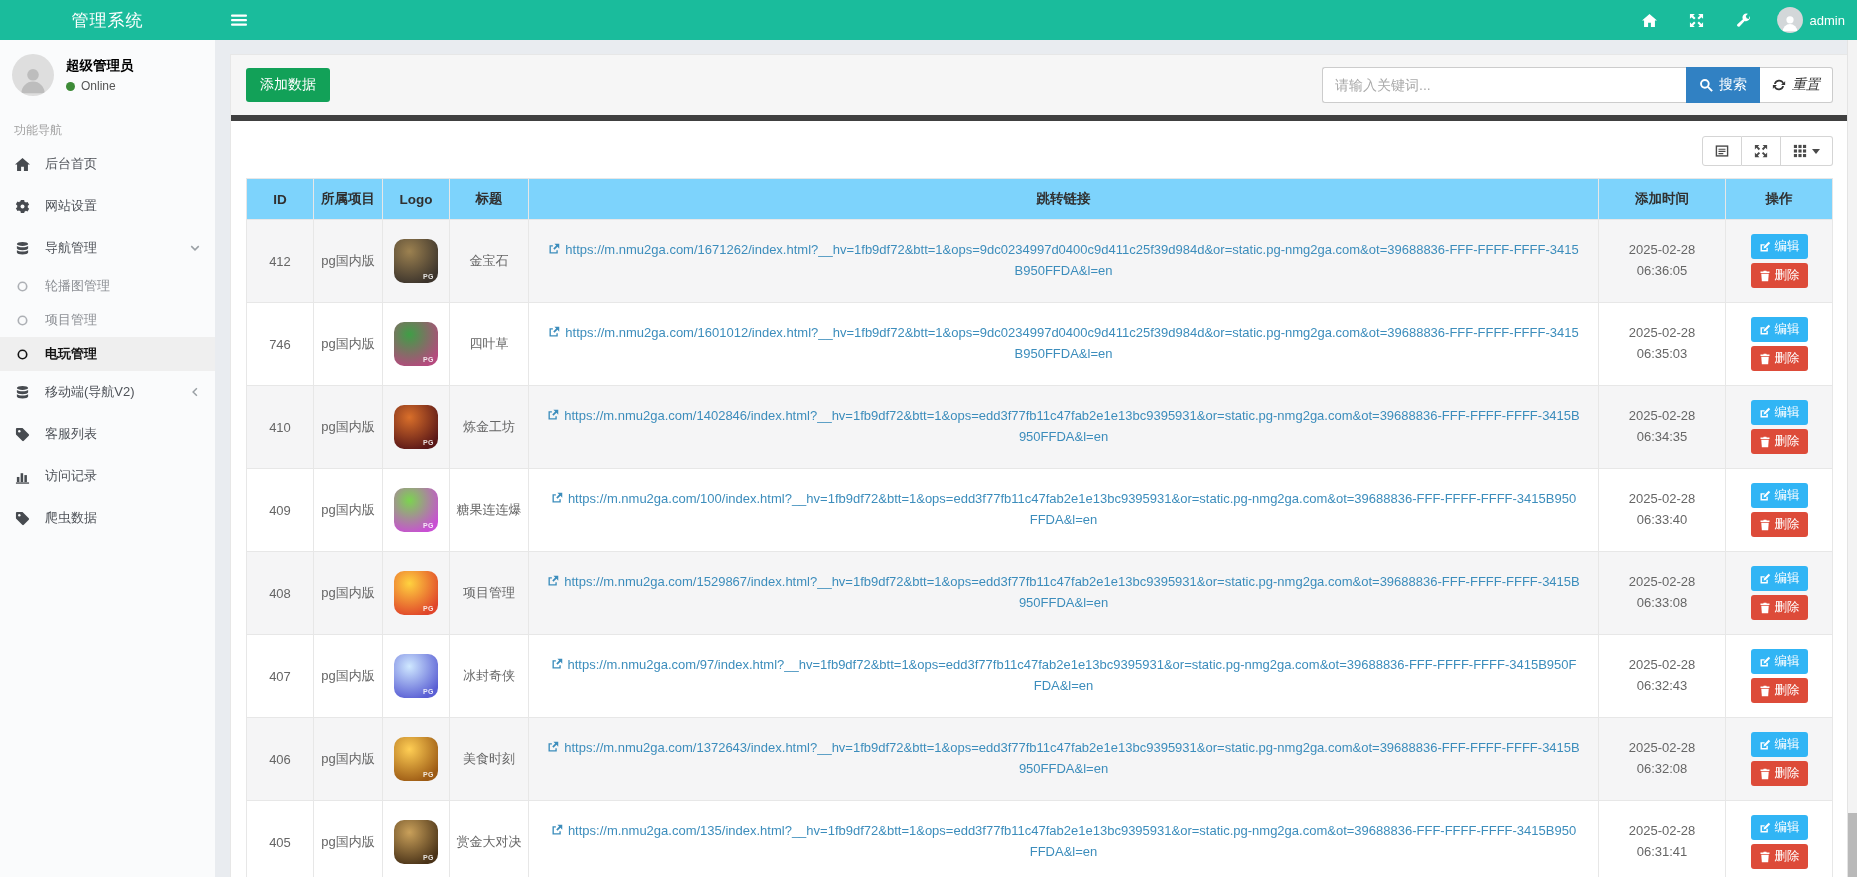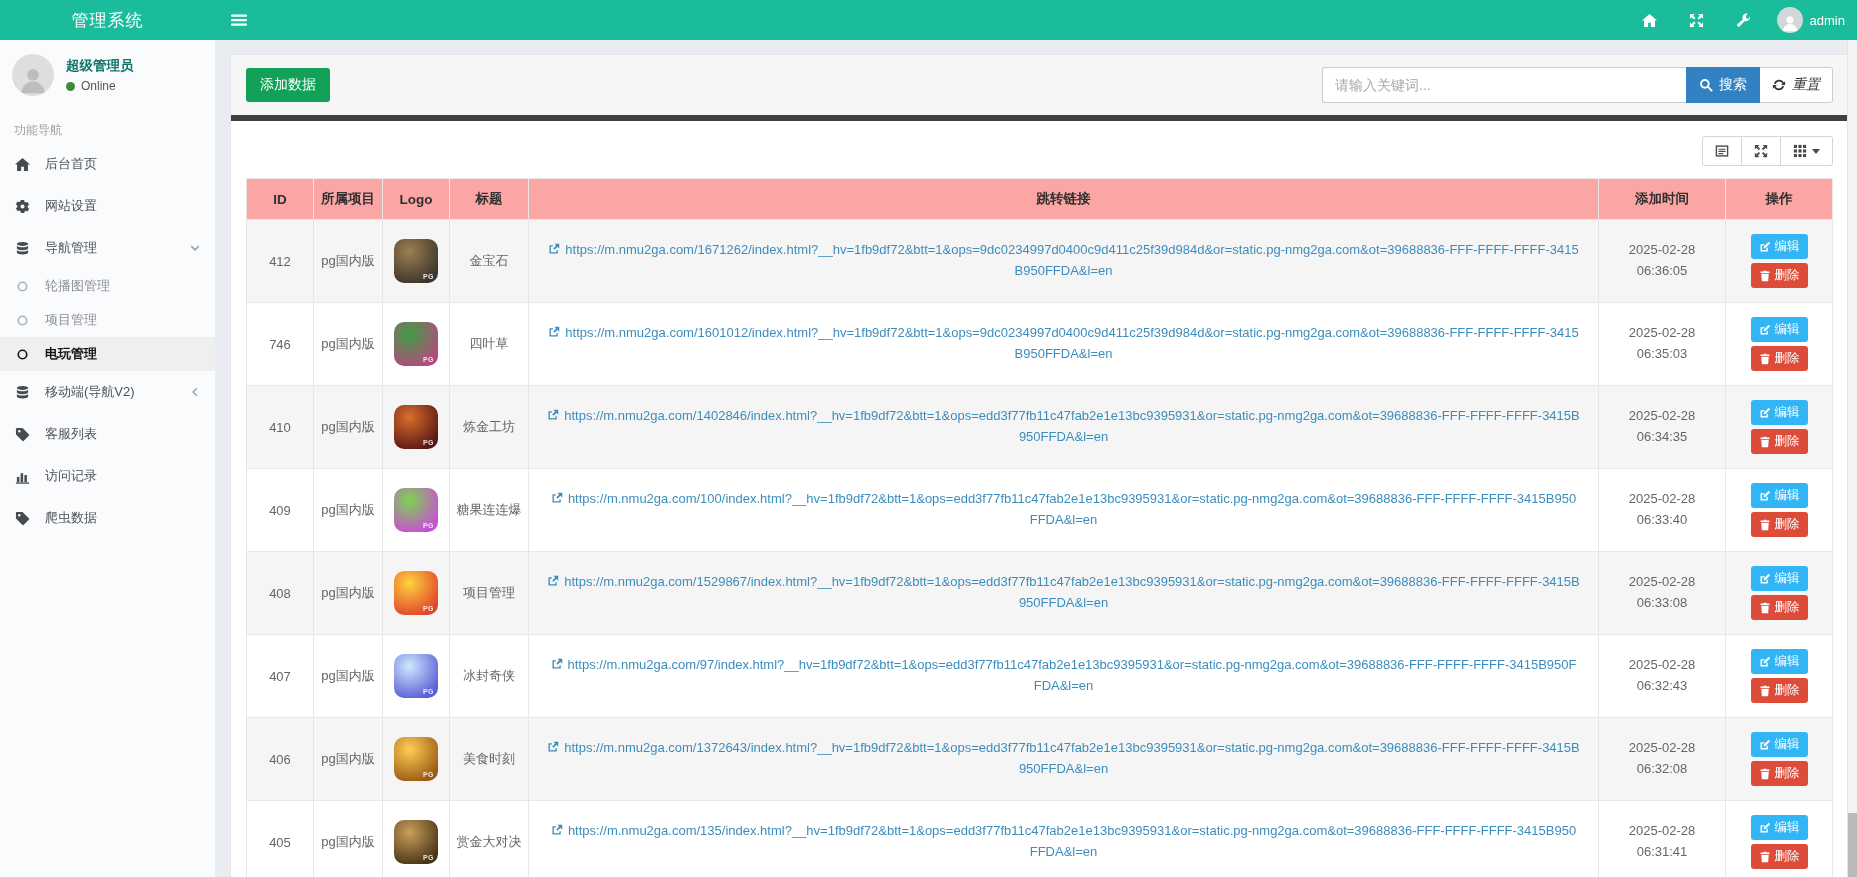--- a/index.html
+++ b/index.html
@@ -25,21 +25,21 @@
 
   
   .wrap { display:flex; height:837px; }
   .sidebar { width:215px; background:#fafbfc; height:100%; flex:none; overflow:hidden; }
   .main { flex:1; height:100%; padding:14px 8px 0 15px; overflow:hidden; position:relative; }
 
   
   .user-panel { display:flex; align-items:center; gap:12px; padding:14px 14px 10px 12px; }
   .user-avatar { width:42px; height:42px; border-radius:50%; background:#dedede; overflow:hidden;
                  display:flex; align-items:flex-end; justify-content:center; flex:none; }
-  .user-name { font-size:13.5px; font-weight:bold; color:#0f766e; margin-bottom:4px; }
+  .user-name { font-size:13.5px; font-weight:bold; color:#000000; margin-bottom:4px; }
   .user-status { font-size:12px; color:#555; display:flex; align-items:center; gap:6px; }
   .dot { width:9px; height:9px; border-radius:50%; background:#3d8b37; display:inline-block; }
   .side-section { font-size:12px; color:#a2a2a2; padding:16px 14px 4px; }
   .side-item { display:flex; align-items:center; gap:14px; padding:12px 14px; cursor:pointer;
                color:#4e5258; font-size:13px; }
   .side-item .s-icon { width:17px; display:flex; justify-content:center; color:#474b50; flex:none; }
   .side-item .s-label { flex:1; white-space:nowrap; }
   .side-item .s-chevron { color:#9aa0a5; }
   .side-item.sub { padding:8px 14px; color:#8c8f94; }
   .side-item.sub .s-icon { color:#adb0b5; }
@@ -68,21 +68,21 @@
               display:flex; align-items:center; gap:5px; }
   .tool-btn + .tool-btn { border-left:none; }
   .tool-btn:first-child { border-radius:3px 0 0 3px; }
   .tool-btn:last-child { border-radius:0 3px 3px 0; }
   .caret { width:0; height:0; border-left:4px solid transparent; border-right:4px solid transparent;
            border-top:5px solid #4a4a4a; display:inline-block; }
 
   
   table { width:100%; border-collapse:collapse; table-layout:fixed; }
   th, td { border:1px solid #e7e7e7; text-align:center; vertical-align:middle; }
-  th { font-size:13.5px; font-weight:bold; color:#303030; padding:11px 6px; background:#fca5a5; }
+  th { font-size:13.5px; font-weight:bold; color:#303030; padding:11px 6px; background:#7dd3fc; }
   td { font-size:13px; color:#666; padding:10px 6px; height:68px; }
   tbody tr:nth-child(odd) td { background:#f5f5f6; }
   tbody tr:nth-child(even) td { background:#fff; }
   .col-id{width:67px}.col-project{width:69px}.col-logo{width:67px}.col-title{width:79px}
   .col-time{width:127px}.col-action{width:107px}
   .game-logo { width:44px; height:44px; border-radius:10px; margin:0 auto; position:relative; }
   .game-logo .pg { position:absolute; right:4px; bottom:3px; font-size:7px; color:rgba(255,255,255,.85);
                    font-weight:bold; letter-spacing:.5px; }
   td.link-cell { padding:10px 18px; }
   .jump-link { color:var(--link); text-decoration:none; word-break:break-all; line-height:1.6; cursor:pointer; }

